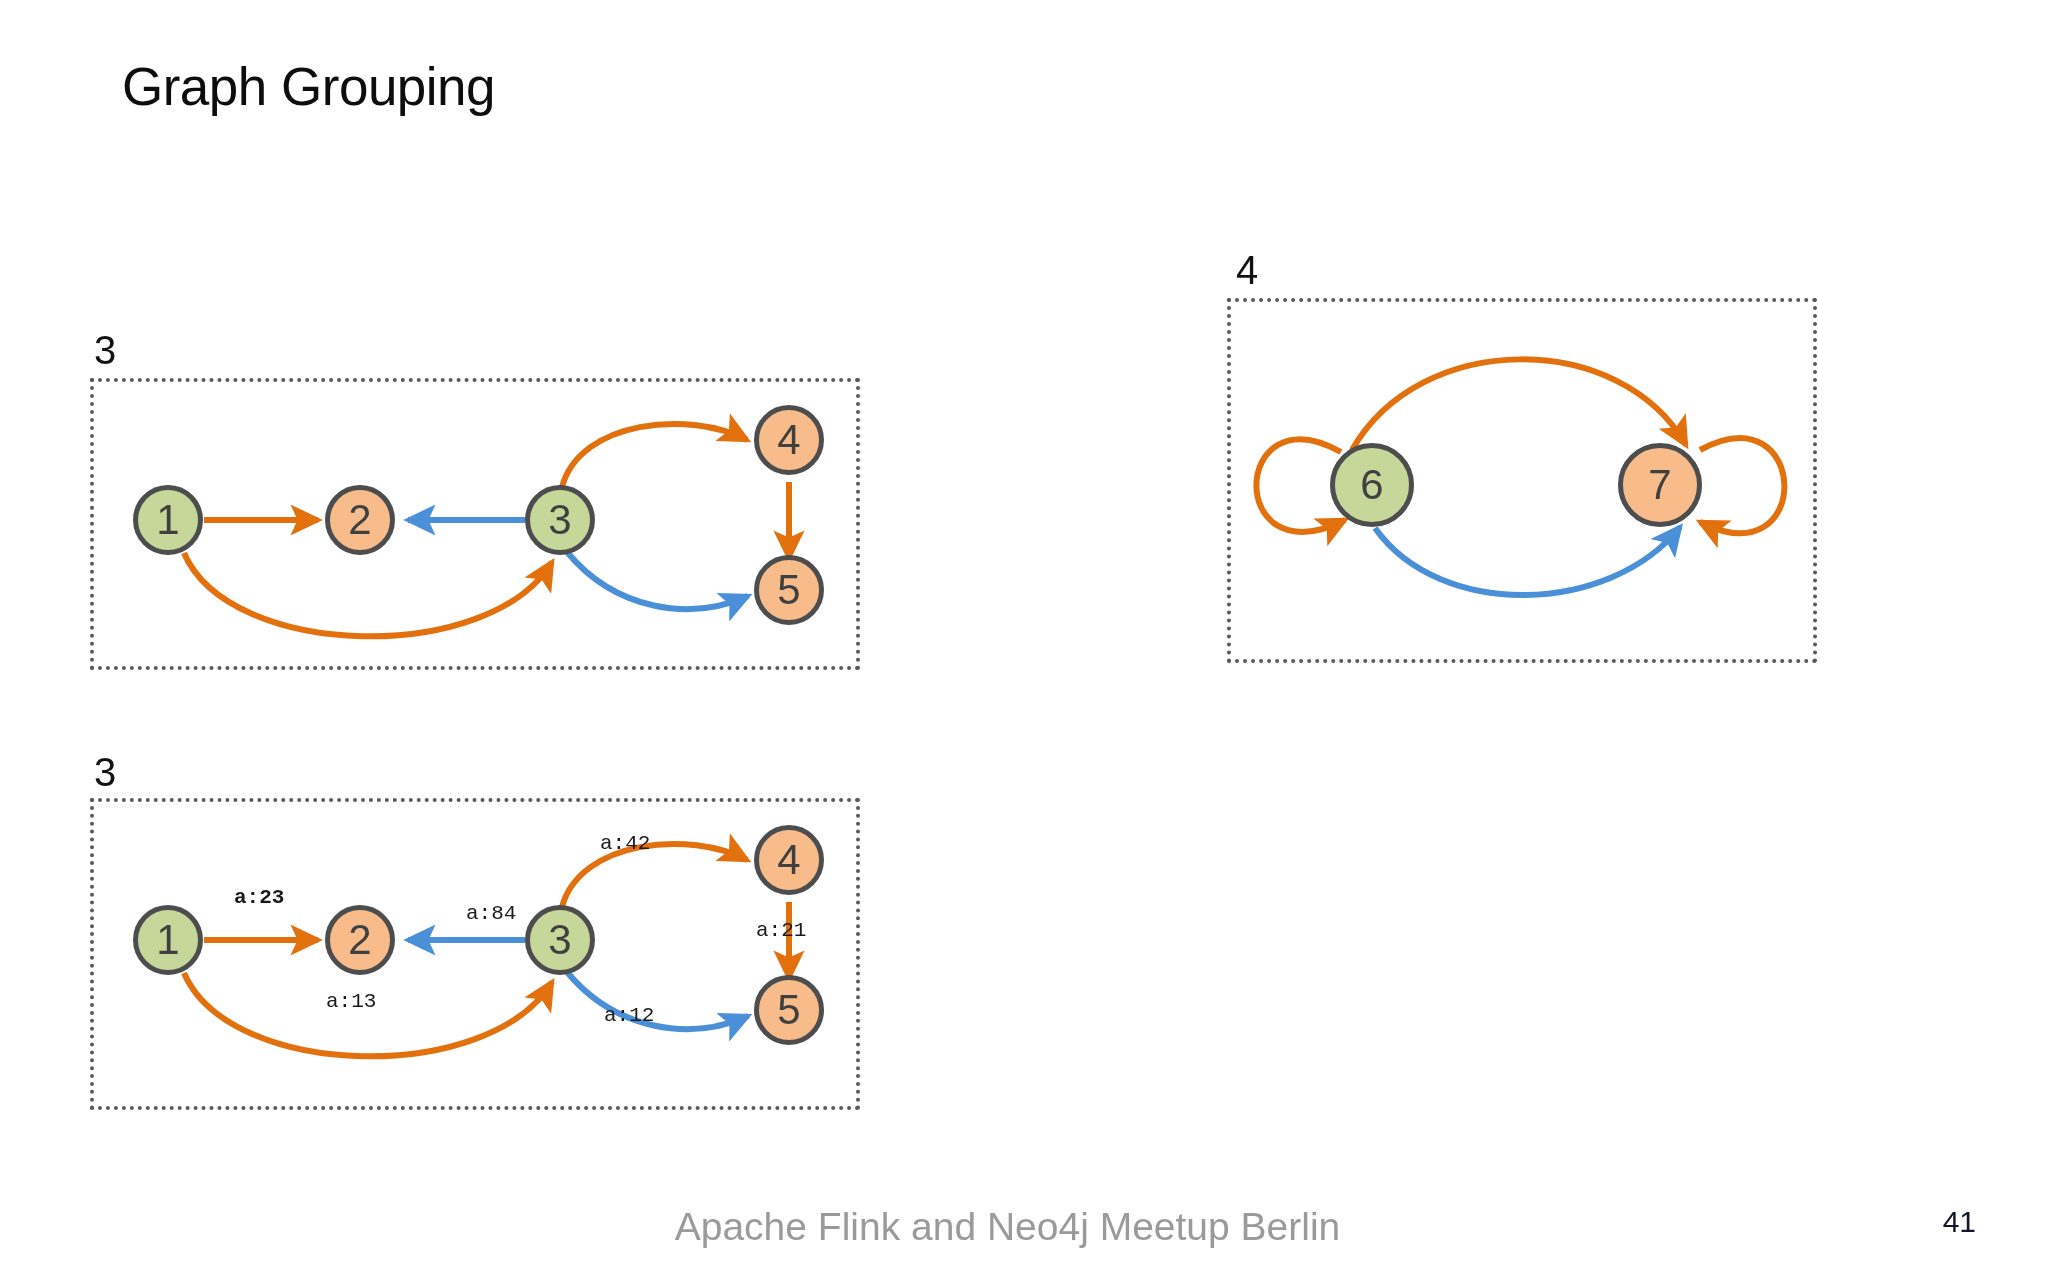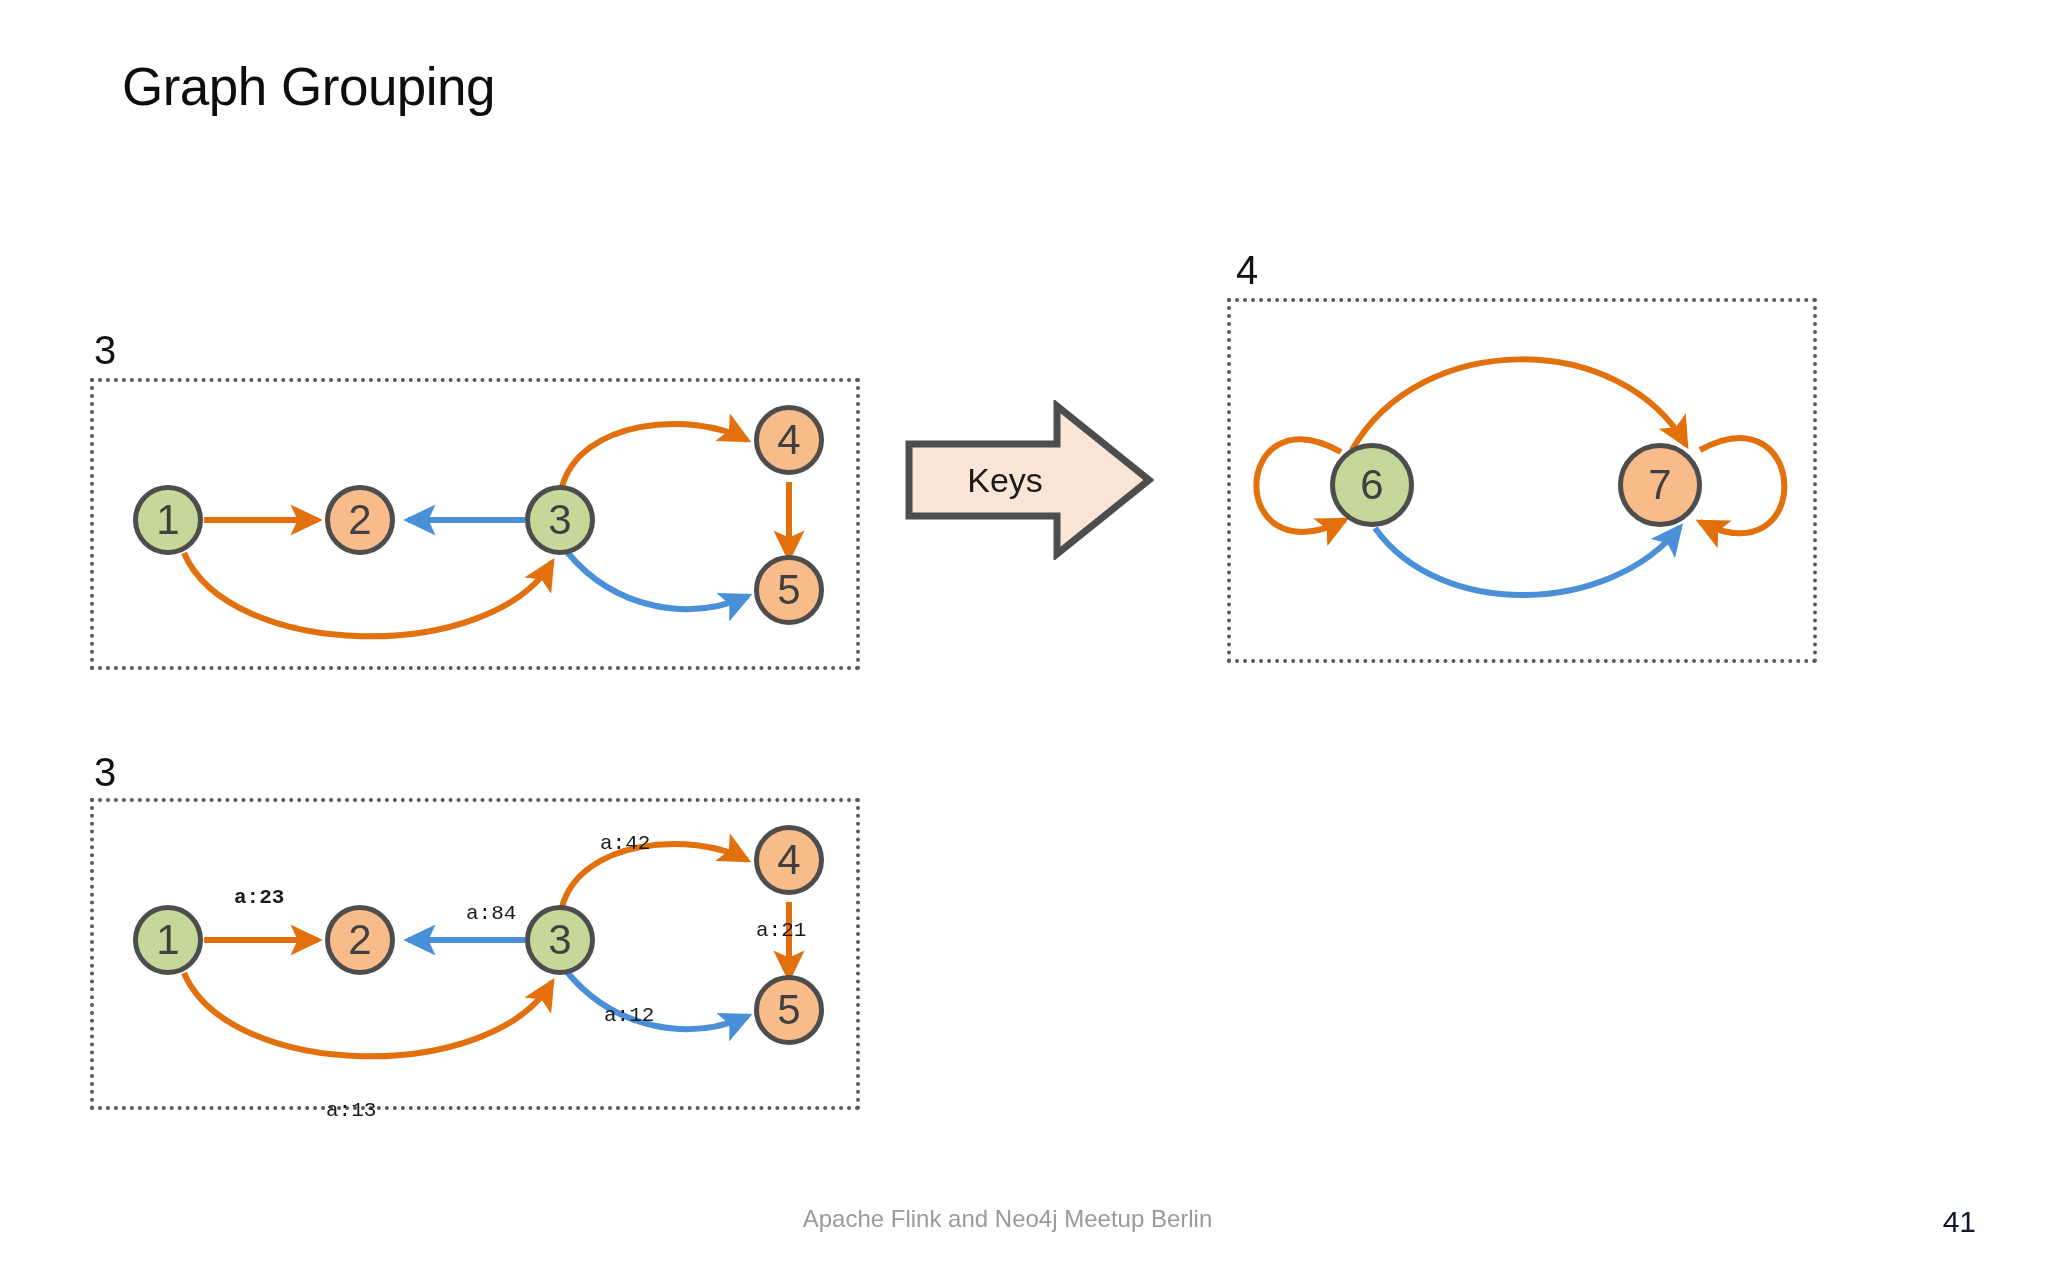--- a/index.html
+++ b/index.html
@@ -96,21 +96,21 @@
     font-size: 34px;
     color: #1a1a1a;
     font-family: "Liberation Sans", sans-serif;
   }
   #footer-text {
     position: absolute;
     left: 0;
     top: 1205px;
     width: 2015px;
     text-align: center;
-    font-size: 24px;
+    font-size: 39px;
     color: #9a9a9a;
     font-family: "Liberation Sans", sans-serif;
   }
   #page-number {
     position: absolute;
     right: 72px;
     top: 1205px;
     font-size: 30px;
     color: #0f172a;
     font-family: "Liberation Sans", sans-serif;
@@ -182,26 +182,20 @@
   <div class="node green" style="left:525px; top:485px; width:70px; height:70px;">
     <span>3</span>
   </div>
   <div class="node orange" style="left:754px; top:405px; width:70px; height:70px;">
     <span>4</span>
   </div>
   <div class="node orange" style="left:754px; top:555px; width:70px; height:70px;">
     <span>5</span>
   </div>
 
-  <div id="keys-arrow-wrap">
-    <svg width="250" height="160" viewBox="0 0 250 160" xmlns="http://www.w3.org/2000/svg">
-      <path d="M 4,44 L 152,44 L 152,6 L 244,80 L 152,154 L 152,116 L 4,116 Z" fill="#fbe5d6" stroke="#4d4d4d" stroke-width="7" stroke-linejoin="miter"></path>
-    </svg>
-    <div id="keys-label">Keys</div>
-  </div>
 
   <div class="group-label" style="left:1236px; top:250px;">4</div>
 
   <div class="dotted-box" style="left:1227px; top:298px; width:590px; height:365px;"></div>
 
   <div class="node green" style="left:1330px; top:443px; width:84px; height:84px;">
     <span>6</span>
   </div>
   <div class="node orange" style="left:1618px; top:443px; width:84px; height:84px;">
     <span>7</span>
@@ -222,21 +216,21 @@
   </div>
   <div class="node orange" style="left:754px; top:825px; width:70px; height:70px;">
     <span>4</span>
   </div>
   <div class="node orange" style="left:754px; top:975px; width:70px; height:70px;">
     <span>5</span>
   </div>
 
   <div class="edge-label" style="left:234px; top:887px;font-weight:bold;">a:23</div>
   <div class="edge-label" style="left:435px; top:903px;margin-left:31px;">a:84</div>
-  <div class="edge-label" style="left:326px; top:1100px;font-family:Liberation Mono, monospace;">a:13</div>
+  <div class="edge-label" style="left:326px; top:991px;font-family:Liberation Mono, monospace;">a:13</div>
   <div class="edge-label" style="left:600px; top:833px;">a:42</div>
   <div class="edge-label" style="left:756px; top:920px;">a:21</div>
   <div class="edge-label" style="left:604px; top:1005px;">a:12</div>
 
   <div id="footer-text">Apache Flink and Neo4j Meetup Berlin</div>
   <div id="page-number">41</div>
 
 </div>
 
 </body></html>

